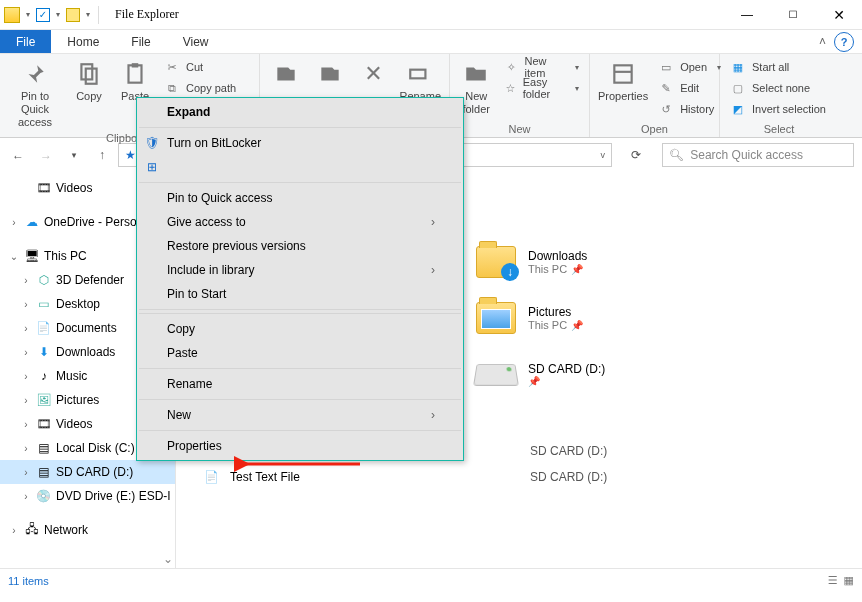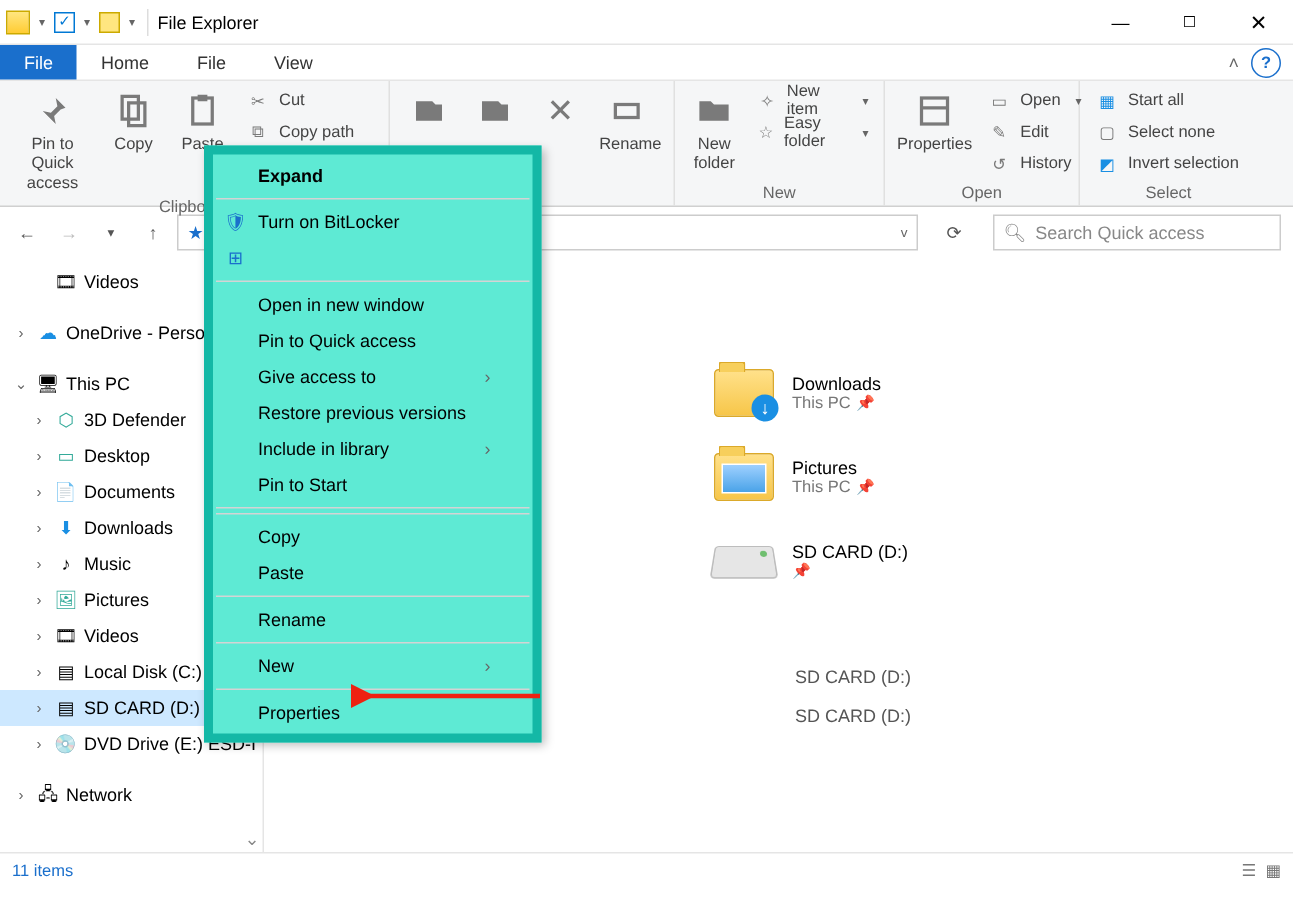--- a/index.html
+++ b/index.html
@@ -4,21 +4,21 @@
 <style>
   * { box-sizing: border-box; margin: 0; padding: 0; font-family: "Segoe UI", Tahoma, sans-serif; }
   body { width: 862px; height: 602px; background: #fff; font-size: 12px; overflow: hidden; position: relative; }
 
   
   .titlebar { height: 30px; display: flex; align-items: center; background: #fff; border-bottom: 1px solid #e5e5e5; }
   .titlebar .qat { display: flex; align-items: center; padding-left: 4px; gap: 6px; }
   .titlebar .qat .folder-glyph { width: 16px; height: 16px; border: 1px solid #ccaa00; background: linear-gradient(#ffe680, #ffcc33); }
   .titlebar .qat .check { width: 14px; height: 14px; border: 1px solid #0078d4; color: #0078d4; font-size: 10px; text-align: center; line-height: 12px; }
   .titlebar .qat .sep { width: 1px; height: 18px; background: #ddd; margin: 0 2px; }
-  .titlebar .title { margin-left: 4px; font-size: 12px; }
+  .titlebar .title { margin-left: 14px; font-size: 12px; font-family: Liberation Serif, serif; }
   .titlebar .winbtns { margin-left: auto; display: flex; }
   .titlebar .winbtns div { width: 46px; height: 30px; display: flex; align-items: center; justify-content: center; font-size: 12px; }
 
   
   .ribbontabs { height: 24px; display: flex; align-items: stretch; background: #fff; border-bottom: 1px solid #e5e5e5; }
   .ribbontabs .file { background: #1a6fcc; color: #fff; padding: 0 16px; display: flex; align-items: center; font-size: 12px; }
   .ribbontabs .tab { padding: 0 16px; display: flex; align-items: center; font-size: 12px; color: #333; }
   .ribbontabs .spacer { flex: 1; }
   .ribbontabs .caret { padding: 0 8px; display: flex; align-items: center; color: #666; }
   .ribbontabs .help { width: 20px; height: 20px; margin: 2px 8px 0 0; border-radius: 50%; border: 1px solid #1a6fcc; color: #1a6fcc; display: flex; align-items: center; justify-content: center; font-size: 11px; font-weight: bold; }
@@ -63,21 +63,21 @@
   .file-row { display: flex; align-items: center; height: 26px; padding-left: 2px; }
   .file-row .icn { width: 20px; height: 20px; display: flex; align-items: center; justify-content: center; margin-right: 8px; }
   .file-row .fname { width: 300px; }
   .file-row .floc { color: #555; }
 
   
   .status { height: 24px; border-top: 1px solid #e5e5e5; display: flex; align-items: center; padding: 0 8px; font-size: 11px; color: #1a6fcc; }
   .status .view { margin-left: auto; display: flex; gap: 6px; color: #777; }
 
   
-  .ctxmenu { position: absolute; left: 136px; top: 97px; width: 225px; background: #5eead4; border: 6px solid #14b8a6; box-shadow: 2px 2px 6px rgba(0,0,0,.25); font-size: 12px; z-index: 100; padding: 2px 0; }
+  .ctxmenu { position: absolute; left: 136px; top: 97px; width: 328px; background: #e5e5e5; border: 1px solid #14b8a6; box-shadow: 2px 2px 6px rgba(0,0,0,.25); font-size: 12px; z-index: 100; padding: 2px 0; }
   .ctxmenu .mi { height: 24px; display: flex; align-items: center; padding: 0 28px 0 30px; position: relative; }
   .ctxmenu .mi.bold { font-weight: 600; }
   .ctxmenu .sep { height: 1px; background: #d4d4d4; margin: 3px 2px; }
   .ctxmenu .mi .micon { position: absolute; left: 6px; width: 18px; height: 18px; display: flex; align-items: center; justify-content: center; }
   .ctxmenu .mi .sub { margin-left: auto; color: #666; }
 
   
   .arrow { position: absolute; left: 234px; top: 453px; z-index: 200; }
 
   .pin { font-size: 10px; color: #888; }
@@ -455,23 +455,20 @@
   <div class="sep"></div>
   <div class="mi">
       <span class="micon" style="color:#1a6fcc">🛡</span>
       <span>Turn on BitLocker</span>
     </div>
   <div class="mi">
       <span class="micon" style="color:#1a6fcc">⊞</span>
     </div>
   <div class="sep"></div>
   <div class="mi">
-      <span>Open in new window</span>
-    </div>
-  <div class="mi">
       <span>Pin to Quick access</span>
     </div>
   <div class="mi">
       <span>Give access to</span>
       <span class="sub">›</span>
     </div>
   <div class="mi">
       <span>Restore previous versions</span>
     </div>
   <div class="mi">

